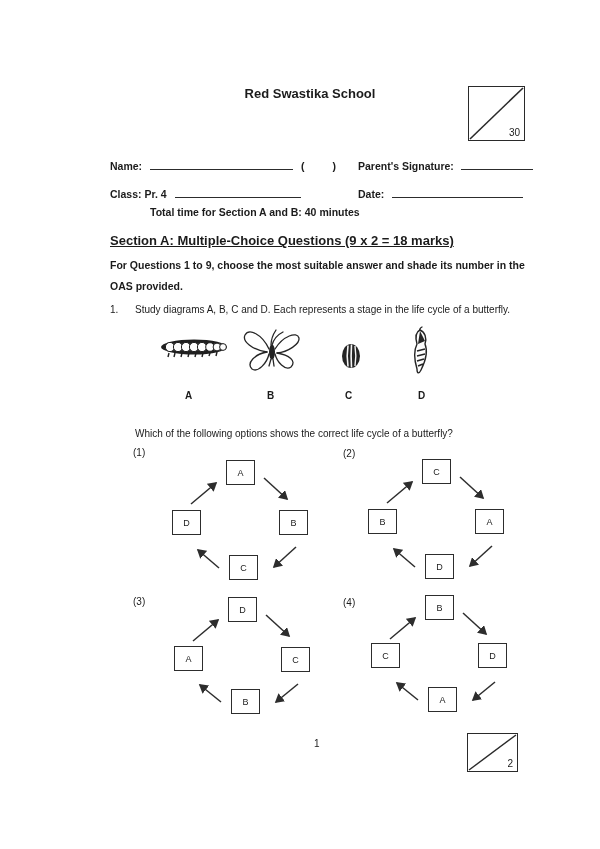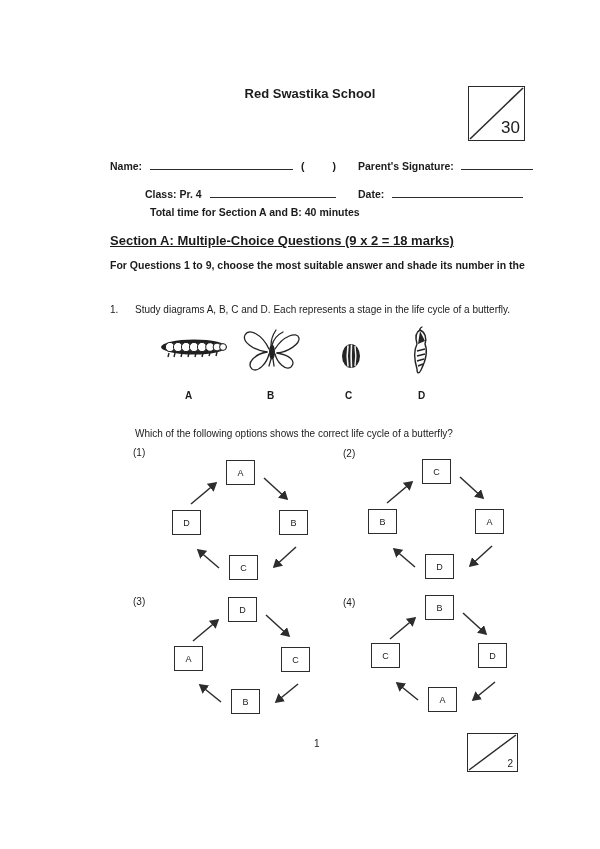--- a/index.html
+++ b/index.html
@@ -10,21 +10,21 @@
   .abs { position:absolute; }
   .nw { white-space:nowrap; }
 
   
   .header-block { left:100px; top:87px; width:420px; text-align:center;
     font-weight:bold; font-size:13px; line-height:13.5px; }
 
   
   .score-box { border:1.8px solid #2a2a2a; background:#fff; }
   .score-box svg { position:absolute; left:0; top:0; }
-  .score-box .marks { position:absolute; right:4px; bottom:2px; font-size:17px; }
+  .score-box .marks { position:absolute; right:4px; bottom:2px; font-size:10px; }
 
   
   .form-label { font-size:10.5px; font-weight:bold; }
   .blank { display:inline-block; border-bottom:1.3px solid #2c2c2c; height:11px;
     vertical-align:baseline; }
 
   .heading { font-size:13px; font-weight:bold; text-decoration:underline; }
   .instr { font-size:10.5px; font-weight:bold; line-height:20.5px; }
   .qtext { font-size:10px; }
   .stage-label { font-size:10px; font-weight:600; }
@@ -62,35 +62,36 @@
   <span class="blank" style="width:143px; margin-left:3px;"></span>
   <span class="form-label" style="margin-left:4px;">(</span>
   <span style="display:inline-block; width:19px;"></span>
   <span class="form-label">)</span>
 </div>
 <div class="abs nw" style="left:358px; top:156px;">
   <span class="form-label">Parent's Signature:</span>
   <span class="blank" style="width:72px; margin-left:3px;"></span>
 </div>
 
-<div class="abs nw" style="left:110px; top:184px;margin-left:35px;">
+<div class="abs nw" style="left:110px; top:184px;">
   <span class="form-label">Class: Pr. 4</span>
   <span class="blank" style="width:126px; margin-left:4px;"></span>
 </div>
 <div class="abs nw" style="left:358px; top:184px;">
   <span class="form-label">Date:</span>
   <span class="blank" style="width:131px; margin-left:3px;"></span>
 </div>
 
 <div class="abs form-label nw" style="left:110px; top:206px;margin-left:40px;">Total time for Section A and B: 40 minutes</div>
 
 <div class="abs heading nw" style="left:110px; top:233px;">Section A: Multiple-Choice Questions (9 x 2 = 18 marks)</div>
 
 <div class="abs" style="left:110px; top:255px; width:440px;">
   <div class="instr nw">For Questions 1 to 9, choose the most suitable answer and shade its number in the</div>
+  <div class="instr nw">OAS provided.</div>
 </div>
 
 <div class="abs qtext" style="left:110px; top:304px;">1.</div>
 <div class="abs qtext nw" style="left:135px; top:304px;">Study diagrams A, B, C and D. Each represents a stage in the life cycle of a butterfly.</div>
 
 <svg class="abs" style="left:158px; top:336px;" width="74" height="26" viewBox="0 0 74 26">
   <ellipse cx="36" cy="11" rx="33" ry="7.5" fill="#1f1f1f"></ellipse>
   <circle cx="12" cy="11" r="4.6" fill="#fdfdfd" stroke="#1f1f1f" stroke-width="1"></circle>
   <circle cx="20" cy="11" r="4.6" fill="#fdfdfd" stroke="#1f1f1f" stroke-width="1"></circle>
   <circle cx="28" cy="11" r="4.6" fill="#fdfdfd" stroke="#1f1f1f" stroke-width="1"></circle>

